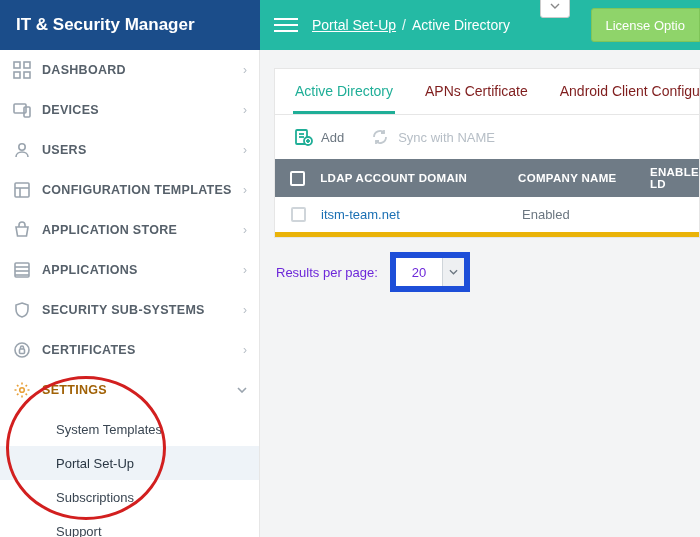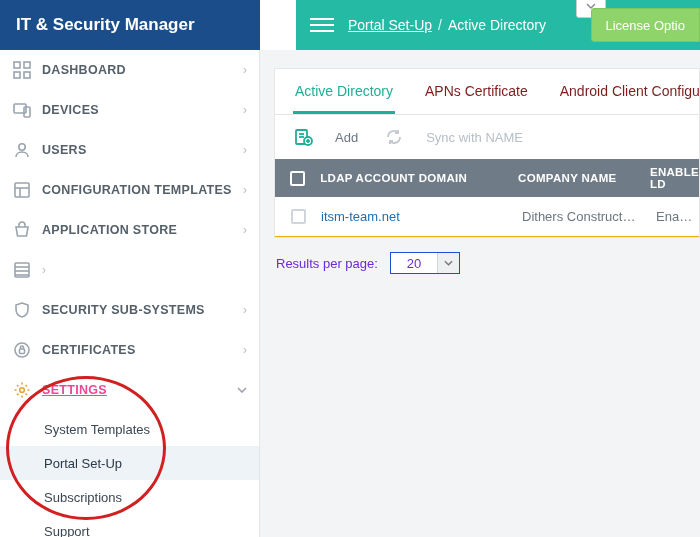--- a/index.html
+++ b/index.html
@@ -1,65 +1,65 @@
 <!DOCTYPE html>
 <html><head>
 <meta charset="utf-8">
 <style>
   * { box-sizing: border-box; margin: 0; padding: 0; }
   body { font-family: -apple-system, BlinkMacSystemFont, "Segoe UI", Arial, sans-serif; font-size: 13px; color: #333; background: #fff; width: 700px; height: 537px; overflow: hidden; position: relative; }
   
-  .topbar { height: 50px; display: flex; gap: 36px; }
+  .topbar { height: 50px; display: flex; }
   .brand { width: 260px; background: #1b4d8a; color: #fff; display: flex; align-items: center; padding: 0 16px; font-size: 17px; font-weight: 600; }
   .topbar-right { flex: 1; background: #24baa4; display: flex; align-items: center; padding: 0 14px; position: relative; }
   .hamburger { width: 24px; height: 24px; display: flex; flex-direction: column; justify-content: center; gap: 4px; cursor: pointer; margin-right: 14px; }
   .hamburger span { display: block; height: 2px; background: #fff; }
   .breadcrumb { color: #fff; font-size: 14px; display: flex; align-items: center; gap: 6px; }
   .breadcrumb .bc-link { text-decoration: underline; cursor: pointer; }
   .breadcrumb .bc-sep { opacity: .9; }
   .top-chip { position: absolute; top: -6px; left: 280px; width: 30px; height: 24px; background: #fff; border: 1px solid #ccc; border-radius: 3px; display: flex; align-items: center; justify-content: center; color: #777; font-size: 10px; }
   .license-btn { position: absolute; right: 0; top: 8px; height: 34px; background: #8fd46a; color: #fff; border: 1px solid #7fc559; border-radius: 3px 0 0 3px; padding: 12px 14px; font-size: 13px; display: flex; align-items: center; cursor: pointer; }
   
   .layout { display: flex; height: calc(537px - 50px); }
   .sidebar { width: 260px; background: #fff; border-right: 1px solid #e6e6e6; overflow: hidden; }
   .nav-item { display: flex; align-items: center; height: 40px; padding: 8px 12px; cursor: pointer; color: #56606a; }
   .nav-icon { width: 20px; height: 20px; display: flex; align-items: center; justify-content: center; color: #9aa4ae; margin-right: 10px; flex-shrink: 0; }
   .nav-label { flex: 1; font-size: 12.5px; font-weight: 700; letter-spacing: .3px; color: #56606a; text-transform: uppercase; }
   .nav-chevron { color: #b6bec6; font-size: 12px; }
   .nav-item.settings .nav-icon { color: #e8a13a; }
-  .nav-item.settings .nav-label { color: #ec4899; text-decoration: underline; }
+  .nav-item.settings .nav-label { color: #a16207; }
   .nav-item.settings .nav-chevron { color: #9aa4ae; }
   .subnav { padding: 2px 0 6px 0; }
-  .sub-item { display: flex; align-items: center; height: 34px; padding-left: 44px; font-size: 13px; color: #3a4652; cursor: pointer; }
+  .sub-item { display: flex; align-items: center; height: 34px; padding-left: 56px; font-size: 13px; color: #3a4652; cursor: pointer; }
   .sub-item.active { background: #eef3f8; color: #2a3744; font-weight: 500; }
   
   .main { flex: 1; background: #f3f4f5; display: flex; flex-direction: column; padding: 18px 0 0 14px; overflow: hidden; }
   .card { background: #fff; border: 1px solid #e6e6e6; margin-right: 0; }
   .tabs { display: flex; border-bottom: 1px solid #e6e6e6; padding: 0 18px; gap: 28px; }
   .tab { padding: 14px 2px 12px 2px; font-size: 14px; color: #7f1d1d; cursor: pointer; border-bottom: 3px solid transparent; white-space: nowrap; }
   .tab.active { color: #1fae97; border-bottom-color: #1fae97; font-weight: 500; }
   .toolbar { display: flex; align-items: center; gap: 26px; padding: 12px 18px; color: #6b7680; }
-  .tool { display: flex; align-items: center; gap: 22px; cursor: pointer; font-size: 13px; }
+  .tool { display: flex; align-items: center; gap: 8px; cursor: pointer; font-size: 13px; }
   .tool .ticon { width: 20px; height: 20px; display: flex; align-items: center; justify-content: center; }
   .tool.add .ticon { color: #1fae97; }
   .tool.sync { color: #b6bec6; }
   
   .thead { display: flex; align-items: center; background: #6f7b86; color: #fff; height: 38px; font-size: 11.5px; font-weight: 600; letter-spacing: .3px; }
   .cell-chk { width: 46px; display: flex; justify-content: center; }
   .chkbox { width: 15px; height: 15px; border: 2px solid #cfd5da; background: #fff; border-radius: 2px; }
   .thead .chkbox { border-color: #fff; background: transparent; }
   .cell-domain { width: 201px; padding-right: 24px; }
   .cell-company { width: 134px; padding-right: 8px; }
   .cell-enable { flex: 1; }
-  .trow { display: flex; align-items: center; height: 40px; border-bottom: 1px solid #eab308; font-size: 13px; }
+  .trow { display: flex; align-items: center; height: 40px; border-bottom: 5px solid #eab308; font-size: 13px; }
   .trow .cell-domain { color: #1a6fb3; cursor: pointer; }
   .trow .cell-company, .trow .cell-enable { color: #6b7680; white-space: nowrap; overflow: hidden; text-overflow: ellipsis; }
   
   .pager { display: flex; align-items: center; gap: 12px; padding: 14px 2px; color: #6d28d9; font-size: 13px; }
-  .select { display: flex; align-items: center; border: 1px solid #1d4ed8; background: #fff; height: 22px; }
+  .select { display: flex; align-items: center; border: 6px solid #1d4ed8; background: #fff; height: 40px; }
   .select .sval { width: 46px; display: flex; align-items: center; justify-content: center; }
   .select .sbtn { width: 22px; height: 100%; background: #eef0f2; border-left: 1px solid #cfd5da; display: flex; align-items: center; justify-content: center; color: #6b7680; font-size: 10px; cursor: pointer; }
   
   .annot-circle { position: absolute; left: 6px; top: 376px; width: 160px; height: 144px; border: 3px solid #d21f1f; border-radius: 50%; pointer-events: none; }
   
   svg { display: block; }
 </style>
 </head>
 <body>
 
@@ -148,20 +148,21 @@
 
     <div class="nav-item">
       <span class="nav-icon">
         <svg width="18" height="18" viewBox="0 0 18 18" fill="none" stroke="#9aa4ae" stroke-width="1.6">
             <rect x="2" y="2" width="14" height="14" rx="1"></rect>
             <line x1="2" y1="6" x2="16" y2="6"></line>
             <line x1="2" y1="10" x2="16" y2="10"></line>
             <line x1="2" y1="14" x2="16" y2="14"></line>
           </svg>
       </span>
+      <span class="nav-label">APPLICATIONS</span>
       <span class="nav-chevron">›</span>
     </div>
 
     <div class="nav-item">
       <span class="nav-icon">
         <svg width="18" height="18" viewBox="0 0 18 18" fill="none" stroke="#9aa4ae" stroke-width="1.6">
             <path d="M9 2l6 2v4c0 4-2.5 7-6 8-3.5-1-6-4-6-8V4z"></path>
           </svg>
       </span>
       <span class="nav-label">SECURITY SUB-SYSTEMS</span>
@@ -244,21 +245,20 @@
         <div class="cell-domain">LDAP ACCOUNT DOMAIN</div>
         <div class="cell-company">COMPANY NAME</div>
         <div class="cell-enable">ENABLE LD</div>
       </div>
 
       <div class="trow">
         <div class="cell-chk">
           <div class="chkbox"></div>
         </div>
         <div class="cell-domain">itsm-team.net</div>
-        <div class="cell-company">Dithers Construct…</div>
         <div class="cell-enable">Enabled</div>
       </div>
     </div>
 
     <div class="pager">
       <span>Results per page:</span>
       <div class="select">
         <div class="sval">20</div>
         <div class="sbtn">
           <svg width="9" height="6" viewBox="0 0 10 6">

